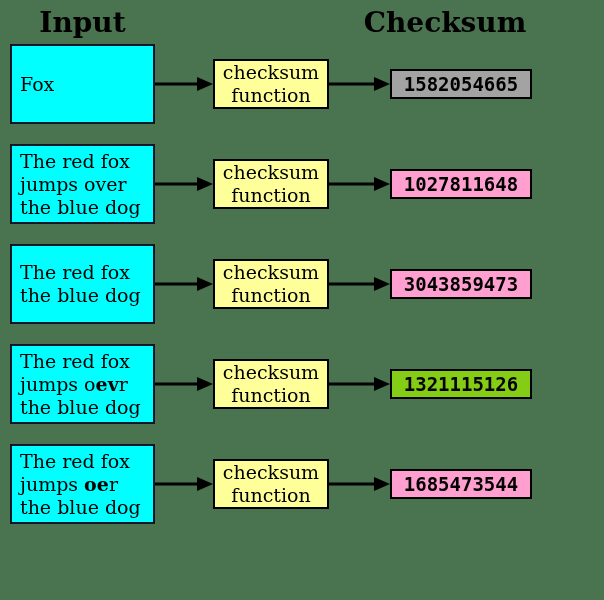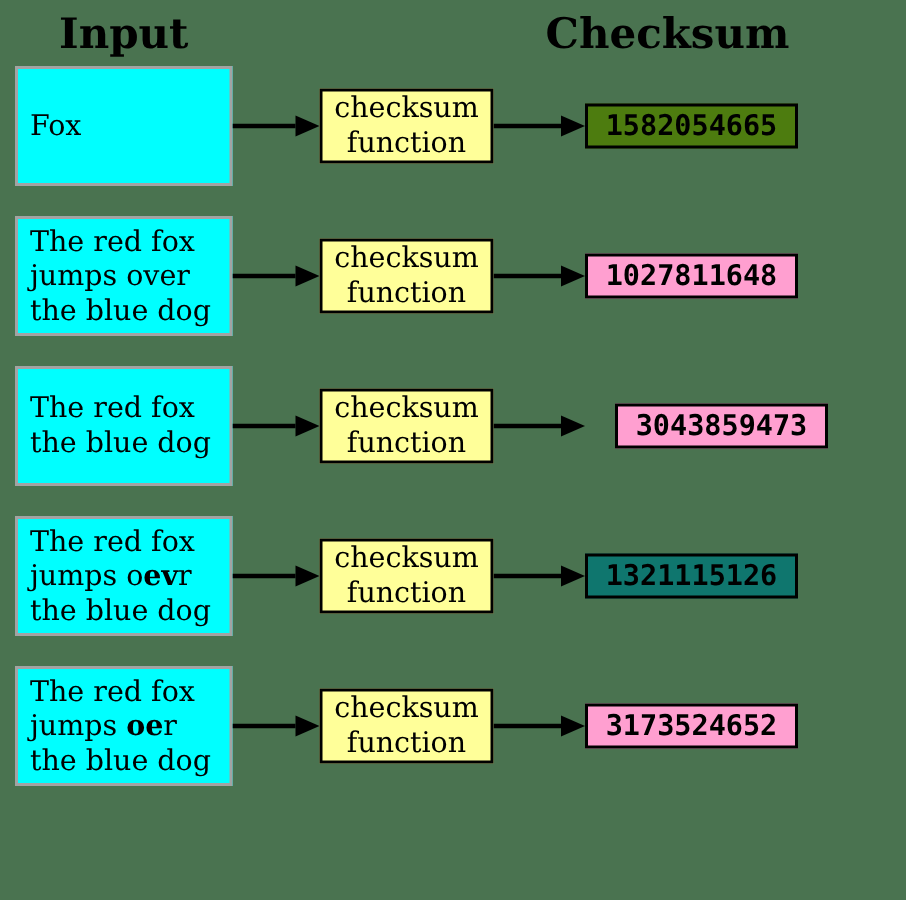--- a/index.html
+++ b/index.html
@@ -11,21 +11,21 @@
   }
   .col-title{
     position:absolute;top:6px;font-weight:bold;font-size:28px;
     text-align:center;white-space:nowrap;
   }
   .title-input{left:10px;width:145px;}
   .title-checksum{left:361px;width:168px;}
   .row{position:absolute;left:0;width:604px;height:80px;}
   .input-box{
     position:absolute;left:10px;top:0;width:145px;height:80px;
-    background:#00ffff;border:2px solid #a3a3a3;box-sizing:border-box;
+    background:#00ffff;border:2px solid #0f172a;box-sizing:border-box;
     display:flex;flex-direction:column;justify-content:center;
     padding-left:8px;font-size:19px;line-height:23px;
   }
   .func-box{
     position:absolute;left:213px;top:15px;width:116px;height:50px;
     background:#ffff99;border:2px solid #000;box-sizing:border-box;
     display:flex;flex-direction:column;justify-content:center;align-items:center;
     font-size:19px;line-height:23px;text-align:center;
   }
   .sum-box{
@@ -56,21 +56,21 @@
             <polygon points="42,1 58,8 42,15" fill="#000000"></polygon>
           </svg></div>
         <div class="func-box" style="background: rgb(255, 255, 153);">
           <div>checksum</div>
           <div>function</div>
         </div>
         <div class="arrow arrow2"><svg width="61" height="16" viewBox="0 0 61 16">
             <line x1="0" y1="8" x2="45" y2="8" stroke="#000000" stroke-width="3"></line>
             <polygon points="45,1 61,8 45,15" fill="#000000"></polygon>
           </svg></div>
-        <div class="sum-box" style="background: #4d7c0f;">
+        <div class="sum-box" style="background: #a3a3a3;">
           <span>1582054665</span>
         </div>
       </div>
       <div class="row" style="top: 144px;">
         <div class="input-box" style="background: rgb(0, 255, 255);">
           <div><span>The red fox</span></div>
           <div><span>jumps over</span></div>
           <div><span>the blue dog</span></div>
         </div>
         <div class="arrow arrow1"><svg width="58" height="16" viewBox="0 0 58 16">
@@ -99,21 +99,21 @@
             <polygon points="42,1 58,8 42,15" fill="#000000"></polygon>
           </svg></div>
         <div class="func-box" style="background: rgb(255, 255, 153);">
           <div>checksum</div>
           <div>function</div>
         </div>
         <div class="arrow arrow2"><svg width="61" height="16" viewBox="0 0 61 16">
             <line x1="0" y1="8" x2="45" y2="8" stroke="#000000" stroke-width="3"></line>
             <polygon points="45,1 61,8 45,15" fill="#000000"></polygon>
           </svg></div>
-        <div class="sum-box" style="background: rgb(255, 159, 208); margin-left: 20px;">
+        <div class="sum-box" style="background: rgb(255, 159, 208);">
           <span>3043859473</span>
         </div>
       </div>
       <div class="row" style="top: 344px;">
         <div class="input-box" style="background: rgb(0, 255, 255);">
           <div><span>The red fox</span></div>
           <div><span>jumps o</span><span class="b">ev</span><span>r</span></div>
           <div><span>the blue dog</span></div>
         </div>
         <div class="arrow arrow1"><svg width="58" height="16" viewBox="0 0 58 16">
@@ -121,21 +121,21 @@
             <polygon points="42,1 58,8 42,15" fill="#000000"></polygon>
           </svg></div>
         <div class="func-box" style="background: rgb(255, 255, 153);">
           <div>checksum</div>
           <div>function</div>
         </div>
         <div class="arrow arrow2"><svg width="61" height="16" viewBox="0 0 61 16">
             <line x1="0" y1="8" x2="45" y2="8" stroke="#000000" stroke-width="3"></line>
             <polygon points="45,1 61,8 45,15" fill="#000000"></polygon>
           </svg></div>
-        <div class="sum-box" style="background: #0f766e;">
+        <div class="sum-box" style="background: #84cc16;">
           <span>1321115126</span>
         </div>
       </div>
       <div class="row" style="top: 444px;">
         <div class="input-box" style="background: rgb(0, 255, 255);">
           <div><span>The red fox</span></div>
           <div><span>jumps </span><span class="b">oe</span><span>r</span></div>
           <div><span>the blue dog</span></div>
         </div>
         <div class="arrow arrow1"><svg width="58" height="16" viewBox="0 0 58 16">
@@ -144,17 +144,17 @@
           </svg></div>
         <div class="func-box" style="background: rgb(255, 255, 153);">
           <div>checksum</div>
           <div>function</div>
         </div>
         <div class="arrow arrow2"><svg width="61" height="16" viewBox="0 0 61 16">
             <line x1="0" y1="8" x2="45" y2="8" stroke="#000000" stroke-width="3"></line>
             <polygon points="45,1 61,8 45,15" fill="#000000"></polygon>
           </svg></div>
         <div class="sum-box" style="background: rgb(255, 159, 208);">
-          <span>3173524652</span>
+          <span>1685473544</span>
         </div>
       </div>
     </div>
 </div>
 
 </body></html>

